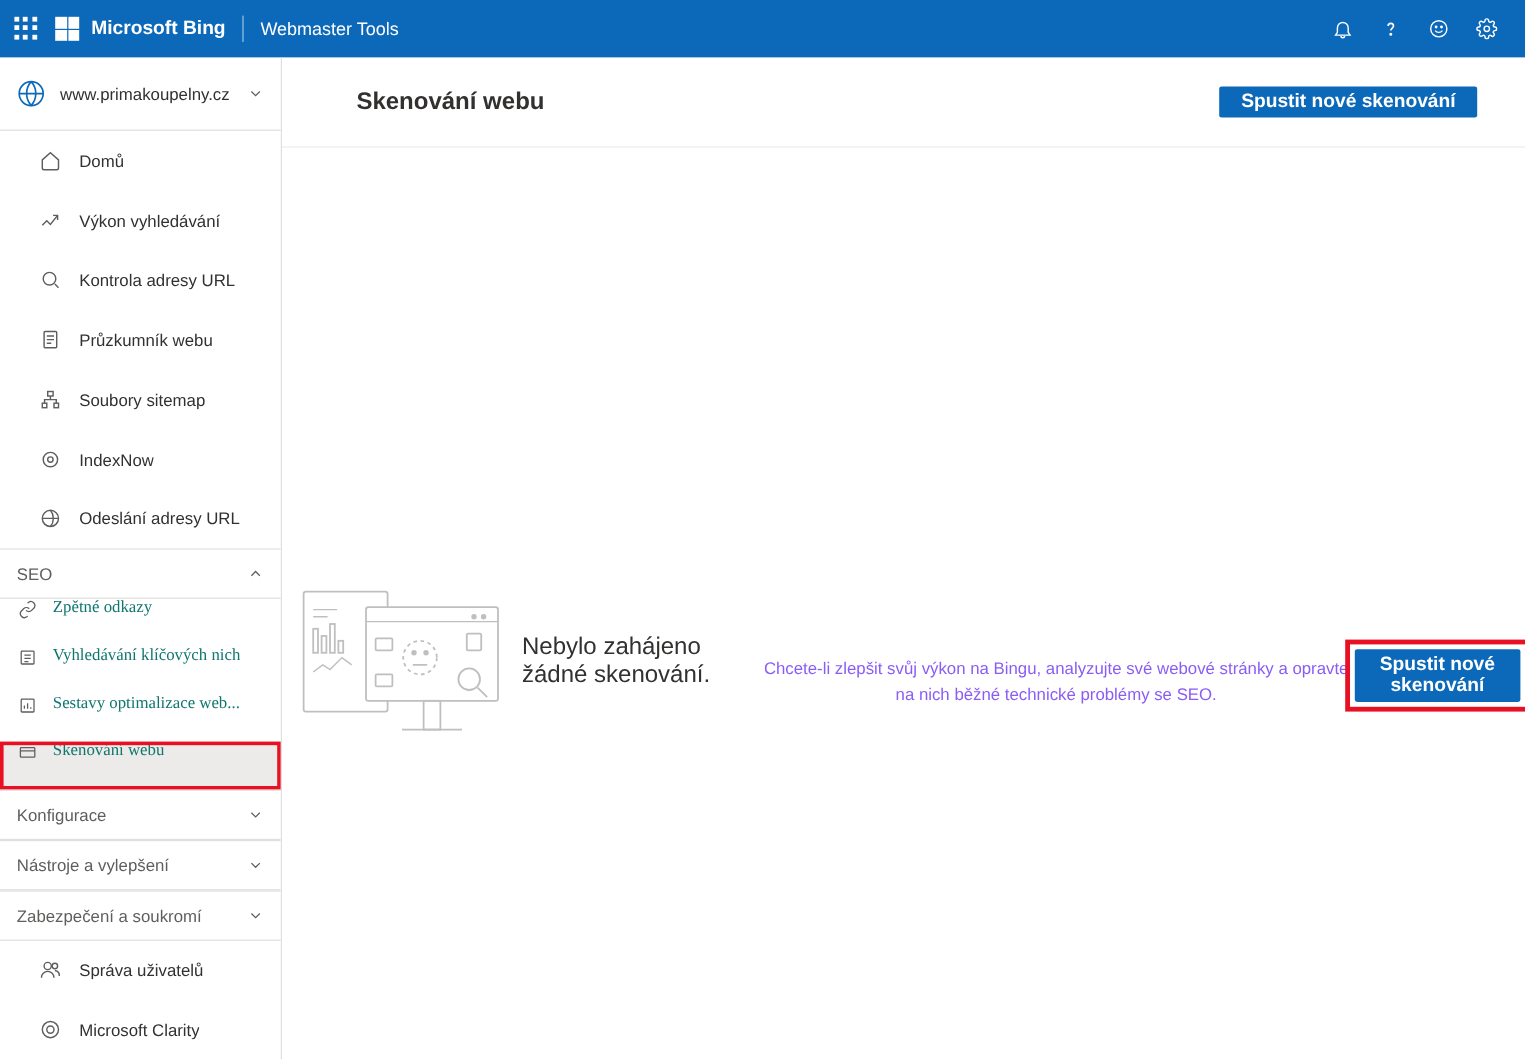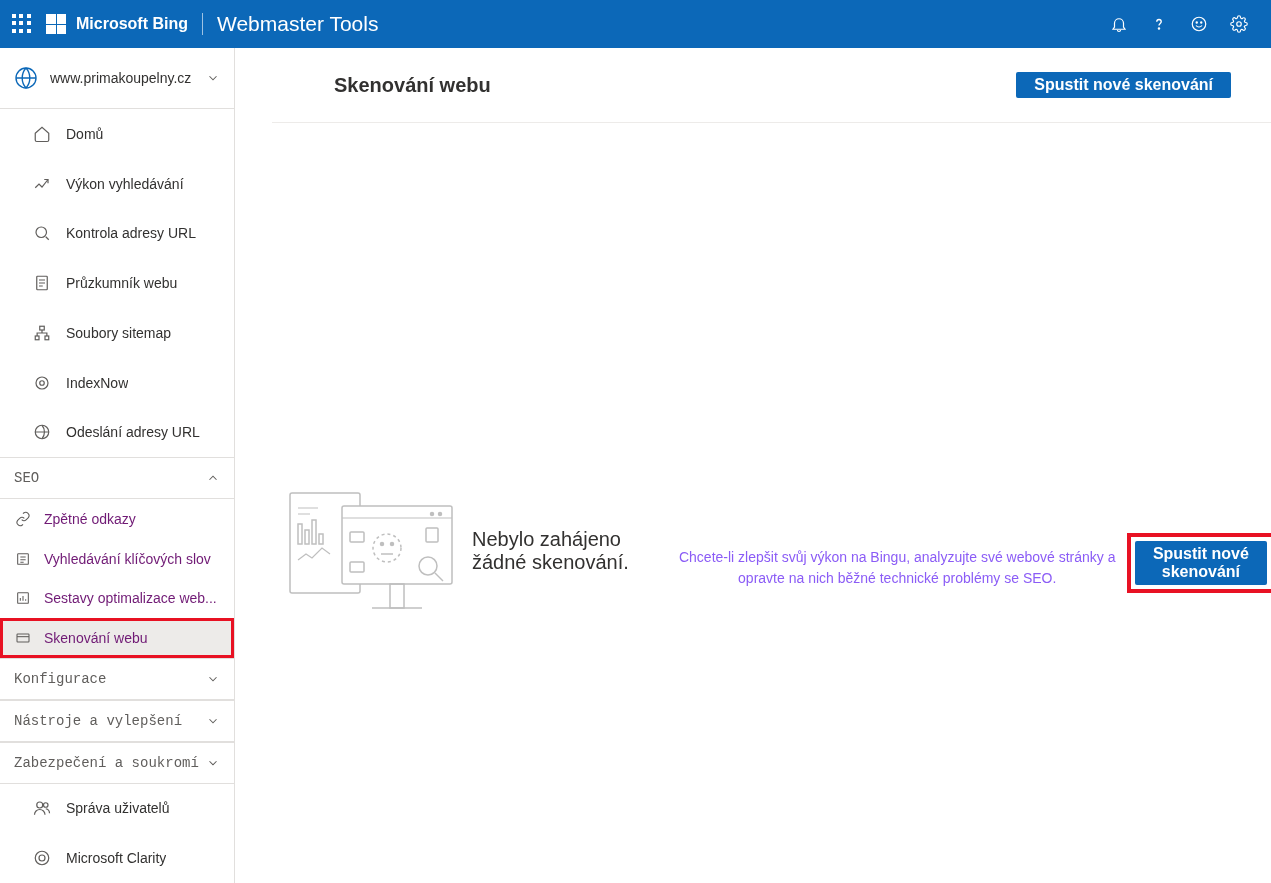--- a/index.html
+++ b/index.html
@@ -12,25 +12,25 @@
   align-items: center;
   padding: 0 12px;
   color: #fff;
 }
 .topbar .waffle { width: 20px; height: 20px; display: grid; grid-template-columns: repeat(3,1fr); gap: 2px; margin-right: 14px; cursor: pointer; }
 .topbar .waffle span { background: #fff; width: 4px; height: 4px; }
 .topbar .logo-squares { width: 20px; height: 20px; display: grid; grid-template-columns: 1fr 1fr; grid-template-rows: 1fr 1fr; gap: 1px; margin-right: 10px; }
 .topbar .logo-squares span { background: #fff; }
 .topbar .brand { font-size: 16px; font-weight: 600; }
 .topbar .divider { width: 1px; height: 22px; background: rgba(255,255,255,0.6); margin: 0 14px; }
-.topbar .subtitle { font-size: 21px; font-weight: 400; }
+.topbar .subtitle { font-size: 15px; font-weight: 400; }
 .topbar .spacer { flex: 1; }
 .topbar .icon-btn { width: 40px; height: 48px; display: flex; align-items: center; justify-content: center; cursor: pointer; color: #fff; }
 
-.layout { display: flex; height: calc(100vh - 48px); min-height: 835px; gap: 37px; }
+.layout { display: flex; height: calc(100vh - 48px); min-height: 835px; }
 
 .sidebar {
   width: 235px;
   border-right: 1px solid #e1dfdd;
   background: #fff;
   display: flex;
   flex-direction: column;
   overflow-y: auto;
 }
 .site-selector {
@@ -58,32 +58,32 @@
 .nav-section {
   display: flex;
   align-items: center;
   padding: 0 14px;
   height: 42px;
   cursor: pointer;
   color: #605e5c;
   border-bottom: 1px solid #e1dfdd;
   border-top: 1px solid #e1dfdd;
   font-size: 14px;
-  font-family: Liberation Mono, monospace;
 }
 .nav-section:first-of-type { border-top: none; }
 .nav-section .sec-label { flex: 1; }
 
 .nav-sub {
   display: flex;
-  align-items: center;
+  align-items: flex-start;
   padding: 0 14px;
   height: 40px;
   cursor: pointer;
-  color: #701a75;
+  color: #0f766e;
+  font-family: Liberation Serif, serif;
 }
 .nav-sub .ic { width: 18px; height: 18px; margin-right: 12px; color: #605e5c; display:flex; align-items:center; justify-content:center; }
 .nav-sub .lbl { font-size: 14px; white-space: nowrap; overflow: hidden; text-overflow: ellipsis; }
 .nav-sub.active { background: #edebe9; }
 .nav-sub.highlighted { outline: 3px solid #e81123; outline-offset: -3px; }
 
 .main { flex: 1; display: flex; flex-direction: column; background: #fff; }
 .page-header {
   display: flex;
   align-items: center;
@@ -270,21 +270,21 @@
         </span>
       <span class="lbl">Zpětné odkazy</span>
     </div>
     <div class="nav-sub">
       <span class="ic">
           <svg width="16" height="16" viewBox="0 0 24 24" fill="none" stroke="currentColor" stroke-width="1.6">
             <rect x="4" y="4" width="16" height="16" rx="1"></rect>
             <path d="M8 9h8M8 13h8M8 17h5"></path>
           </svg>
         </span>
-      <span class="lbl">Vyhledávání klíčových slov</span>
+      <span class="lbl">Vyhledávání klíčových nich</span>
     </div>
     <div class="nav-sub">
       <span class="ic">
           <svg width="16" height="16" viewBox="0 0 24 24" fill="none" stroke="currentColor" stroke-width="1.6">
             <rect x="4" y="4" width="16" height="16" rx="1"></rect>
             <path d="M8 16v-4M12 16v-7M16 16v-2"></path>
           </svg>
         </span>
       <span class="lbl">Sestavy optimalizace web...</span>
     </div>

